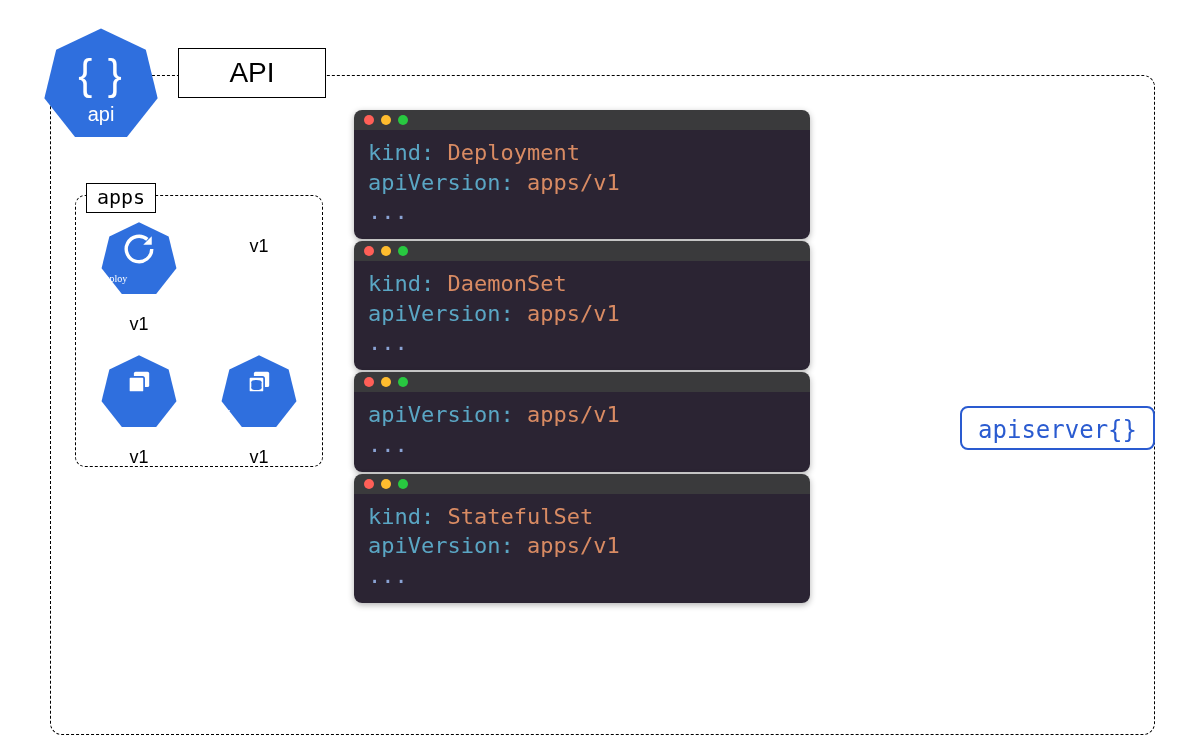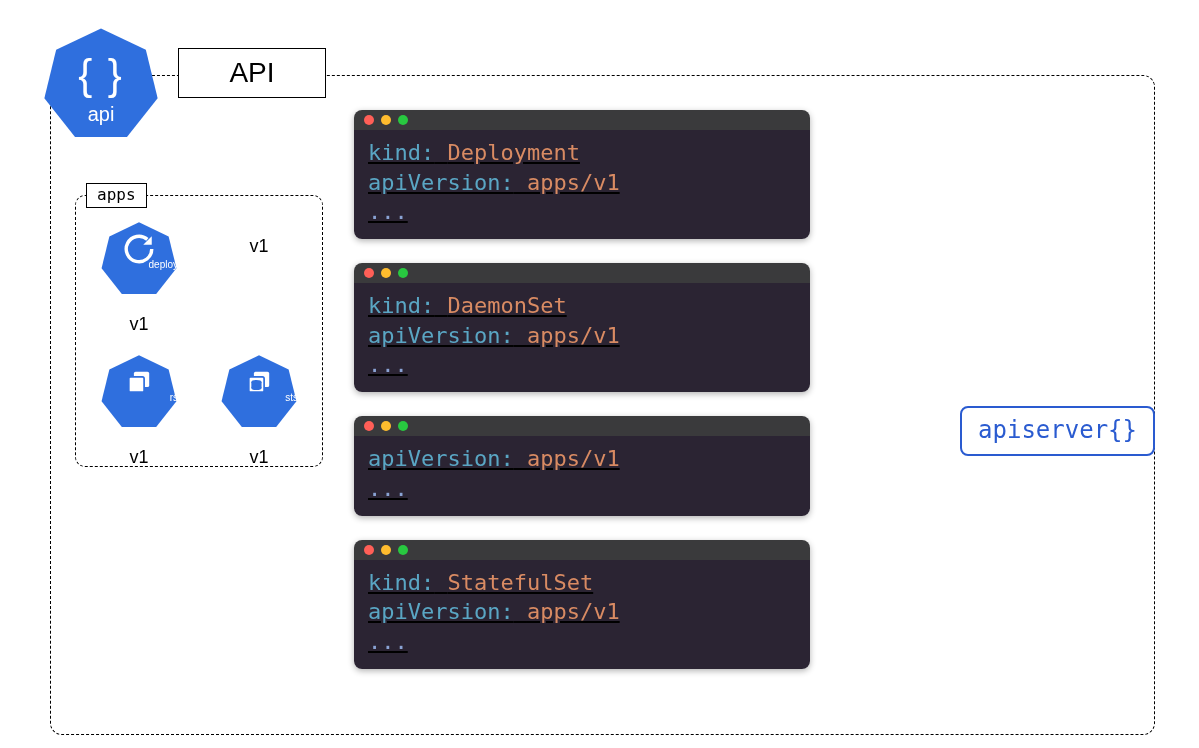--- a/index.html
+++ b/index.html
@@ -61,51 +61,50 @@
     border: 1.5px dashed #000;
     border-radius: 10px;
   }
   .apps-label {
     position: absolute;
     left: 86px;
     top: 183px;
     background: #fff;
     border: 1px solid #000;
     padding: 1px 10px 3px;
-    font-size: 16px;
+    font-size: 20px;
     font-family: ui-monospace, Menlo, Consolas, monospace;
   }
   .apps-grid {
     position: absolute;
     left: 90px;
     top: 220px;
     display: grid;
     grid-template-columns: 98px 98px;
     column-gap: 22px;
     row-gap: 18px;
   }
   .apps-item { width: 98px; text-align: center; }
   .apps-item .hept { width: 78px; height: 78px; margin: 0 auto; position: relative; }
   .apps-item .cap  { font-size: 18px; margin-top: 16px; }
   .hept-small-label {
-    position:absolute; left:0; right:0; bottom:28px;
-    color:#fff; font-size:10px; text-align:right;
-    font-family: Liberation Sans, sans-serif;
+    position:absolute; left:0; right:0; bottom:14px;
+    color:#fff; font-size:10px; text-align:left;
+    font-family: Liberation Serif, serif;
   }
   .hept-icon { position:absolute; left:0; top:12px; width:100%; text-align:center; }
 
   .code-stack {
     position: absolute;
     left: 354px;
     top: 110px;
     width: 456px;
     display: flex;
     flex-direction: column;
-    gap: 24px;
-    text-decoration: underline;
+    gap: 2px;
   }
   .codewin {
     width: 456px;
     border-radius: 8px;
     overflow: hidden;
     box-shadow: 0 2px 6px rgba(0,0,0,.3);
     font-family: ui-monospace, SFMono-Regular, Menlo, Consolas, monospace;
   }
   .codewin .bar {
     height: 20px;
@@ -127,21 +126,21 @@
   .tok-key   { color:#5aa6c4; }
   .tok-val   { color:#d98b63; }
   .tok-ell   { color:#8aa3d4; }
 
   .apiserver-box {
     position: absolute;
     right: 44px;
     top: 406px;
     border: 2px solid #2a5bd0;
     border-radius: 8px;
-    padding: 8px 16px 10px;
+    padding: 8px 16px 4px;
     background:#fff;
     font-family: ui-monospace, Menlo, Consolas, monospace;
     font-size: 24px;
     color:#2a5bd0;
   }
 </style>
 </head>
 <body>
 
 <div class="api-container"></div>

